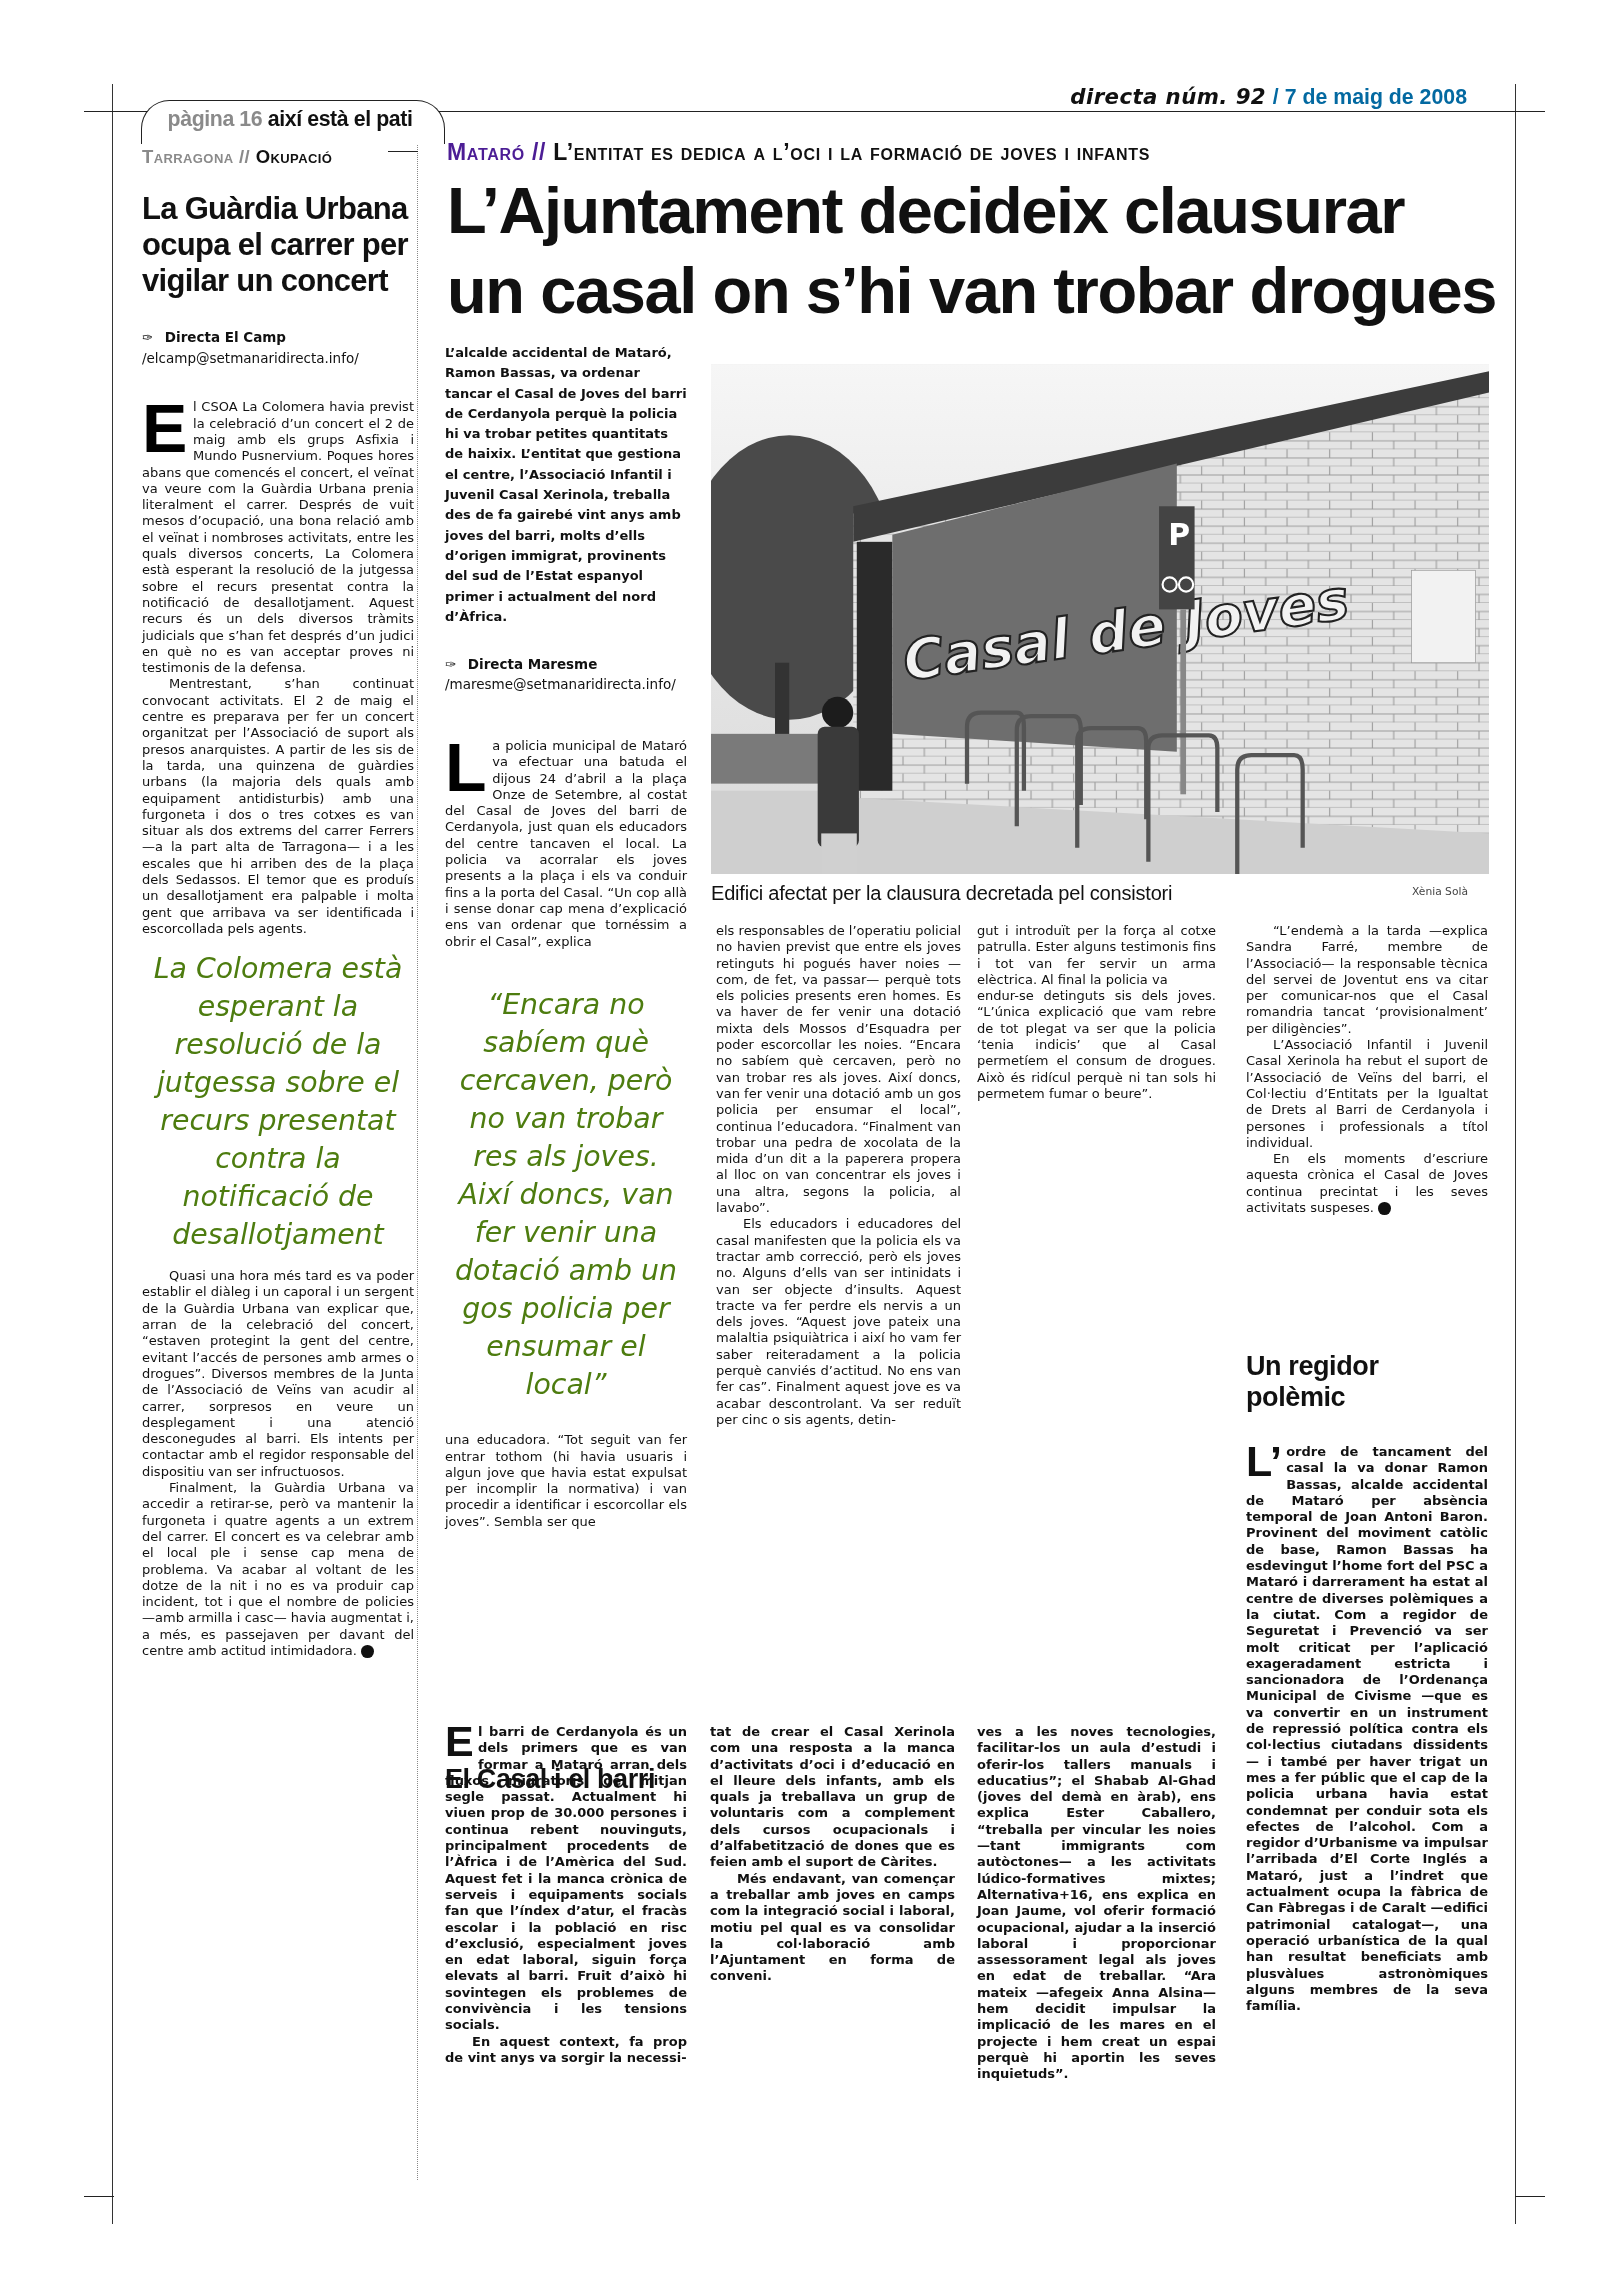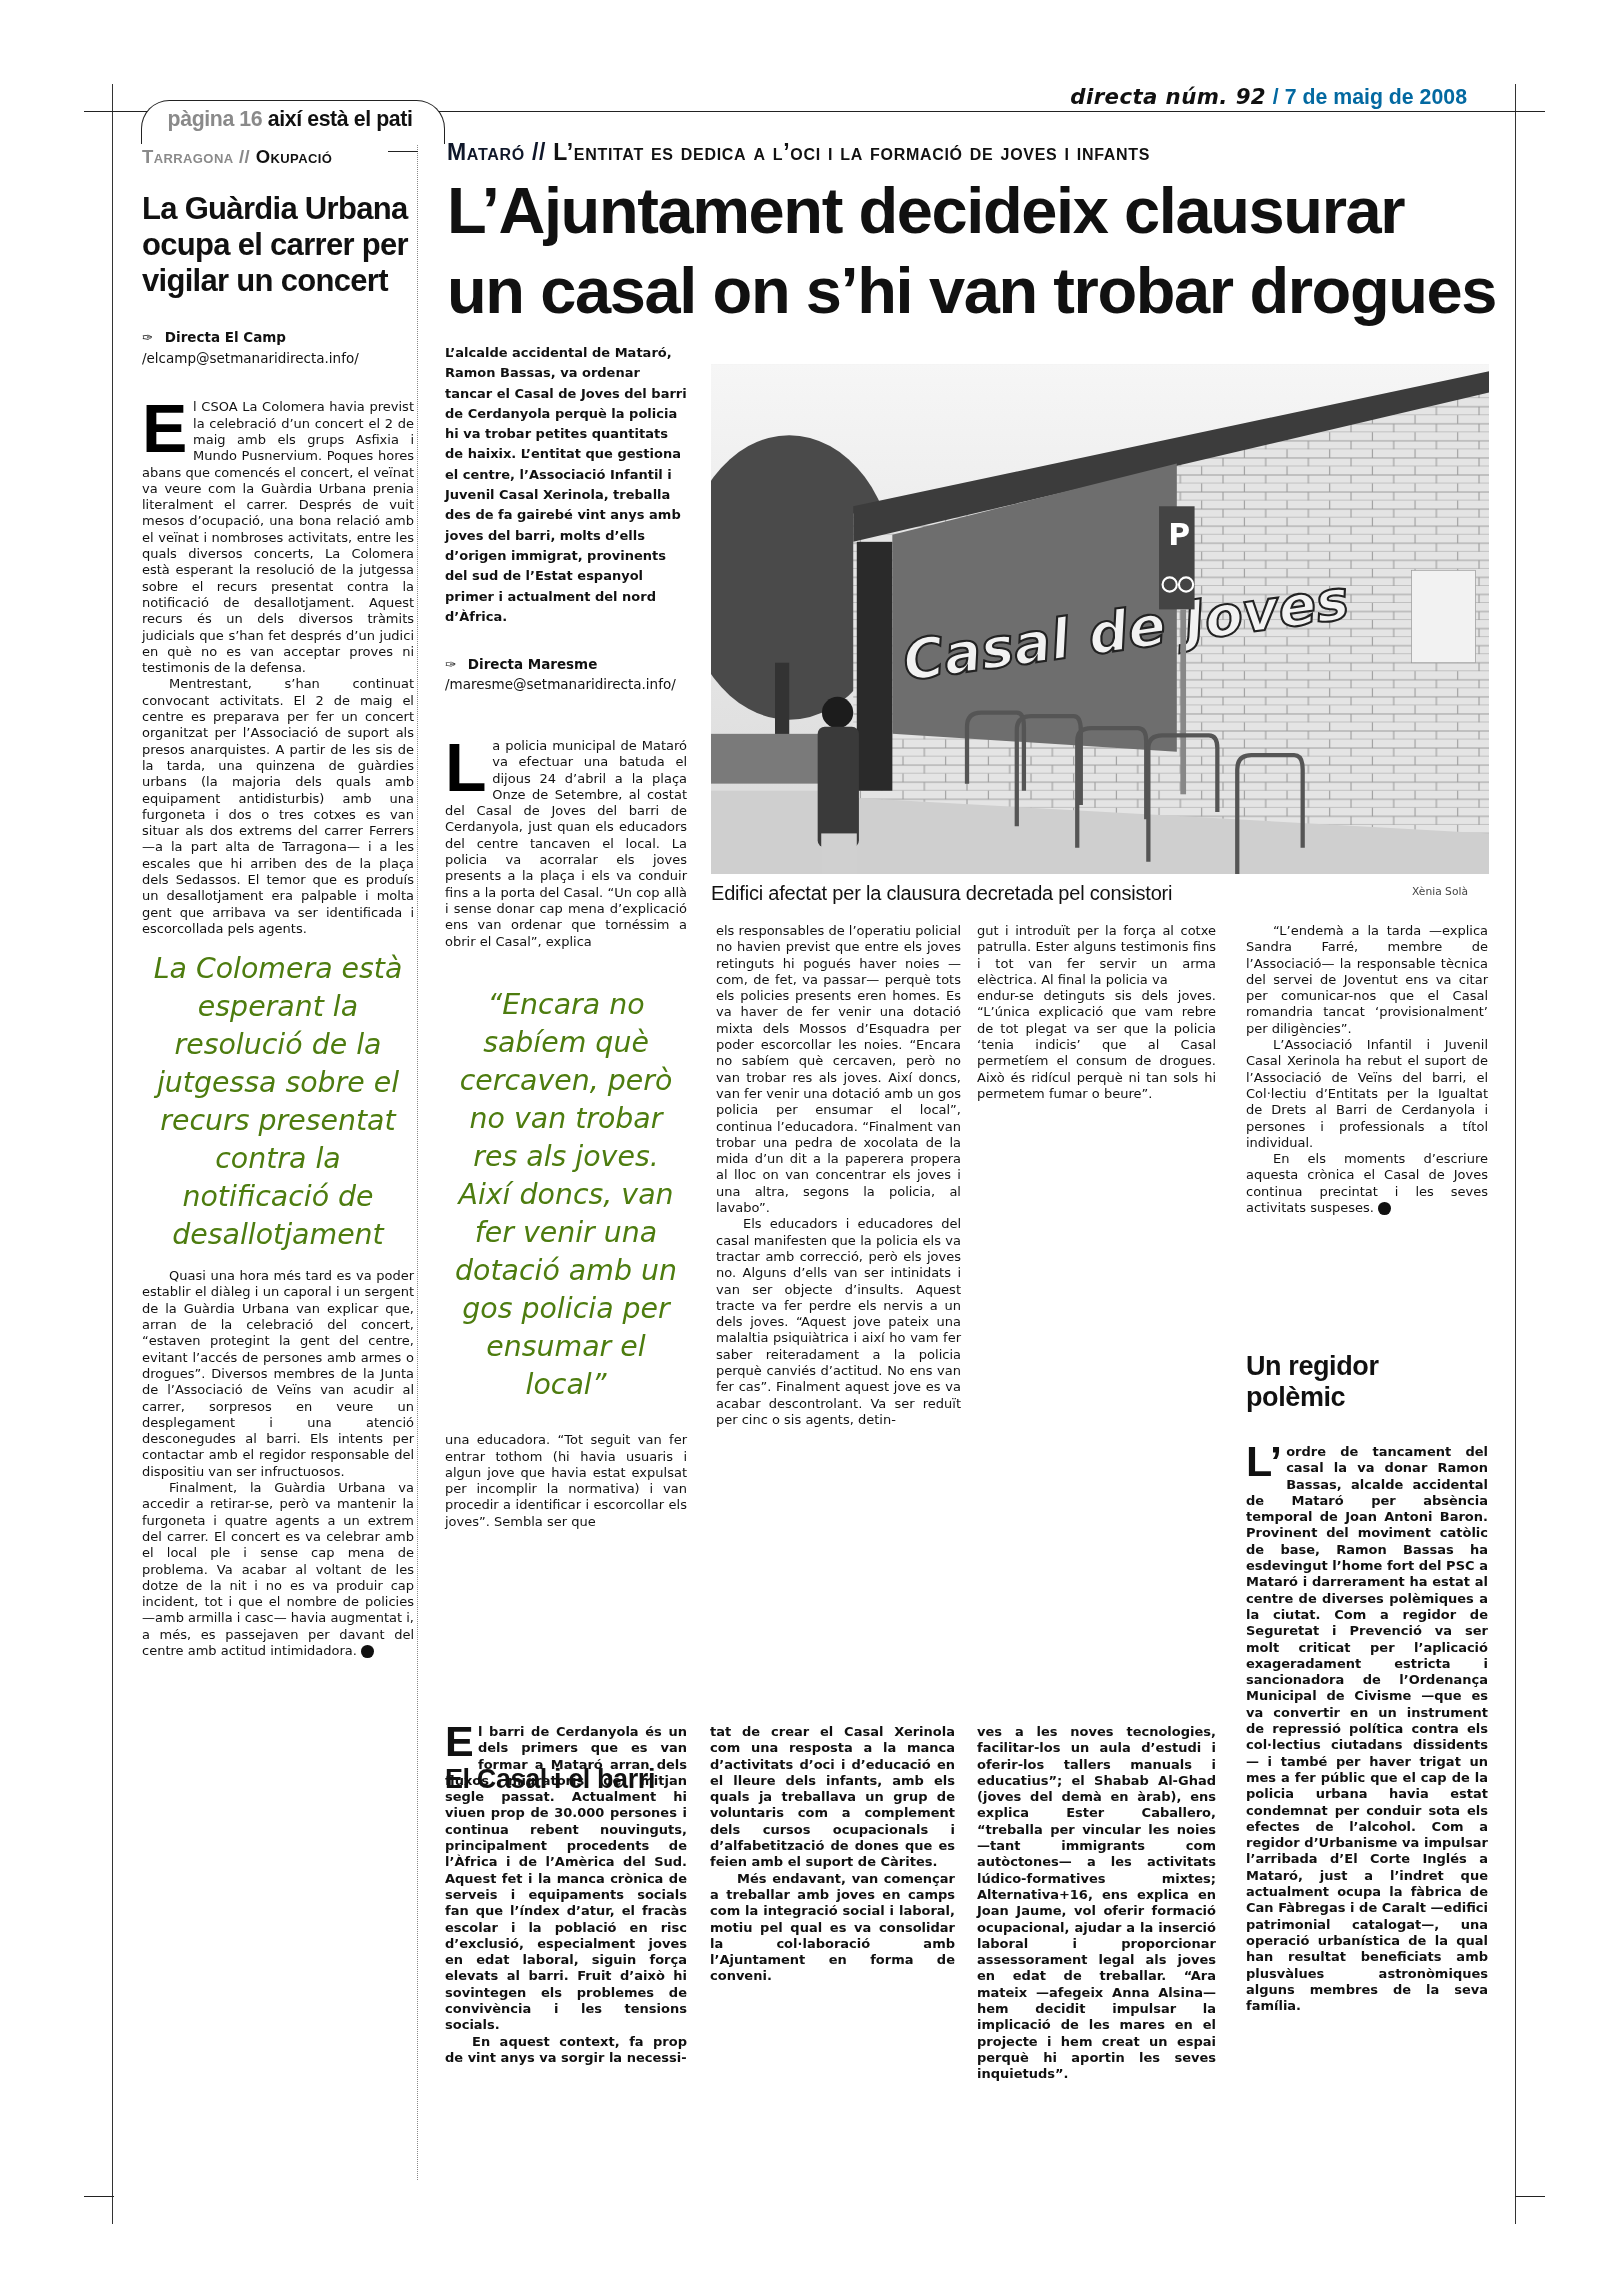--- a/index.html
+++ b/index.html
@@ -27,21 +27,21 @@
   .byline .name { font-weight: bold; }
   .byline .icon { display: inline-block; width: 18.5px; font-size: 12.8px; }
   .body-text { font-size: 13px; line-height: 16.3px; text-align: justify; hyphens: manual; }
   .body-text p { margin: 0; text-indent: 27px; }
   .body-text p.noindent { text-indent: 0; }
   .dropcap { float: left; font-family: "Liberation Sans", sans-serif; font-weight: 900; font-size: 68px; line-height: 53px; margin: 2.8px 5.7px 0 0; color: #000; }
   .pullquote { font-family: "DejaVu Sans", sans-serif; font-style: italic; color: #4d7c0f; text-align: center; font-size: 28.4px; line-height: 38px; }
 
   
   .main-kicker { position: absolute; left: 447px; top: 139px; font-family: "Liberation Sans", sans-serif; font-weight: bold; font-size: 23px; font-variant: small-caps; letter-spacing: 0.7px; white-space: nowrap; }
-  .main-kicker .gray { color: #0f172a; }
+  .main-kicker .gray { color: #4c1d95; }
   .main-title { position: absolute; left: 447px; top: 171px; width: 1067px; font-family: "Liberation Sans", sans-serif; font-weight: bold; font-size: 65px; line-height: 80px; letter-spacing: -1.4px; }
 
   .lead { position: absolute; left: 445px; top: 343px; width: 242px; font-weight: bold; font-size: 13px; line-height: 20.3px; }
   .byline2 { position: absolute; left: 445px; top: 654px; width: 256px; font-size: 13.5px; line-height: 20px; }
   .byline2 .name { font-weight: bold; }
 
   .photo { position: absolute; left: 711px; top: 364px; width: 778px; height: 510px; overflow: hidden; background: #cfcfcf; }
   .caption { position: absolute; left: 711px; top: 882px; font-family: "Liberation Sans", sans-serif; font-weight: normal; font-size: 20px; letter-spacing: -0.2px; }
   .credit { position: absolute; left: 1412px; top: 885px; font-size: 10.7px; color: #444; }
 

